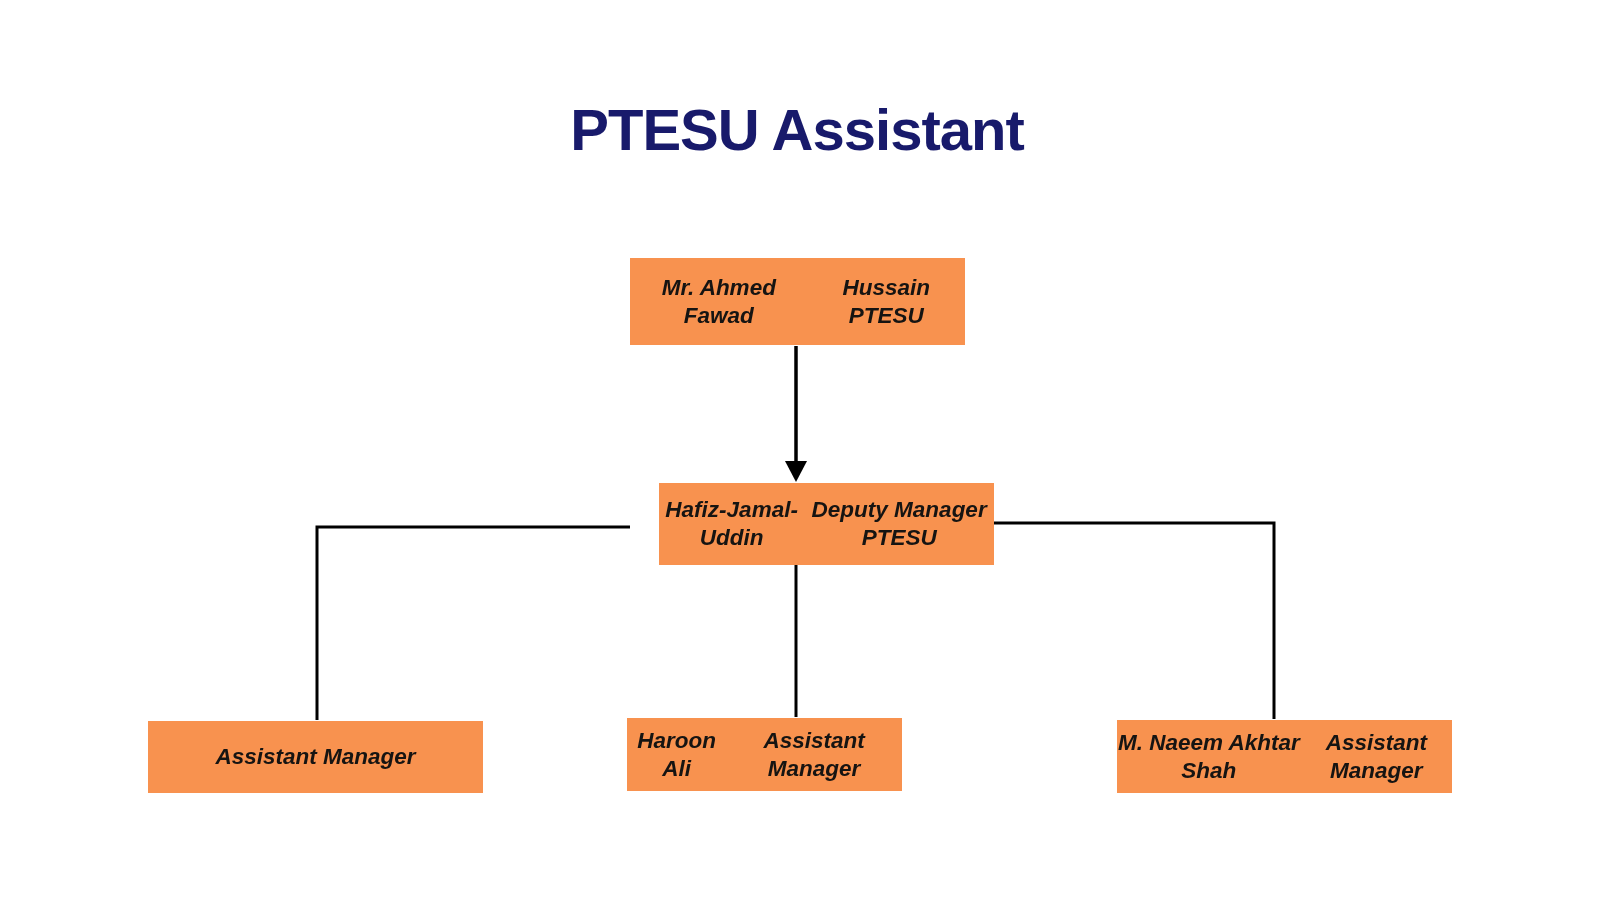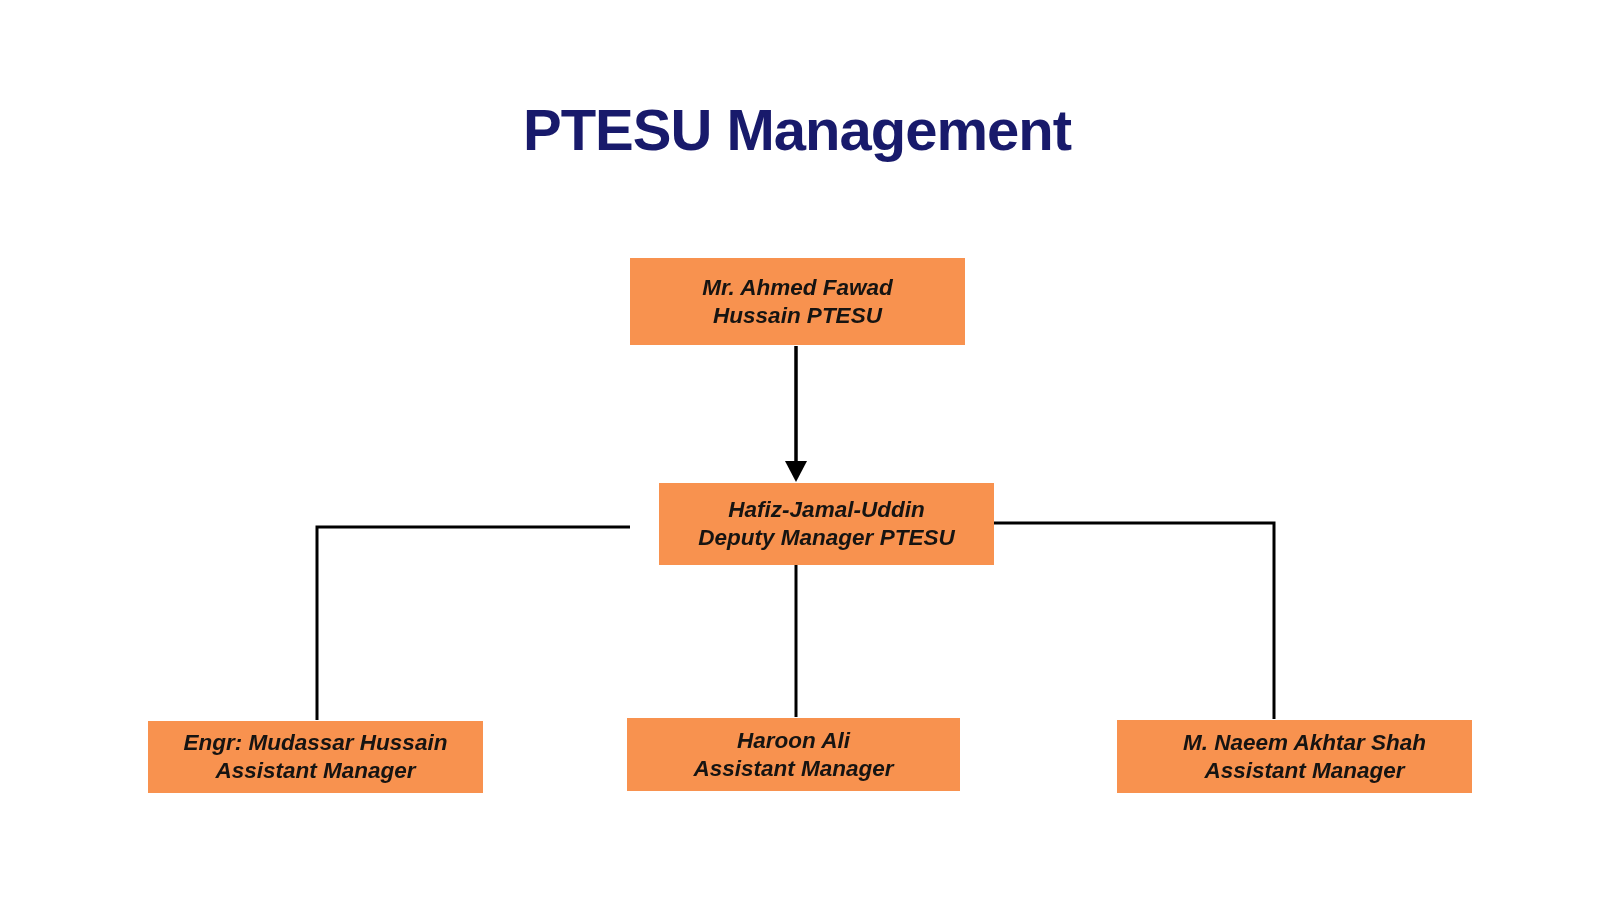--- a/index.html
+++ b/index.html
@@ -34,41 +34,40 @@
     left: 0;
     width: 1600px;
     height: 900px;
     pointer-events: none;
   }
   .org-node {
     position: absolute;
     background: #F8924F;
     color: #161412;
     display: flex;
-    flex-direction: column;
     align-items: center;
     justify-content: center;
     text-align: center;
     font-style: italic;
     font-weight: 700;
     font-size: 22.5px;
     line-height: 28px;
   }
   .node-manager { left: 630px; top: 258px; width: 335px; height: 87px; }
   .node-deputy  { left: 659px; top: 483px; width: 335px; height: 82px; }
   .node-am1     { left: 148px; top: 721px; width: 335px; height: 72px; }
-  .node-am2     { left: 627px; top: 718px; width: 333px; height: 73px; justify-content: center; }
-  .node-am3     { left: 1117px; top: 720px; width: 335px; height: 73px; padding-left: 20px; }
+  .node-am2     { left: 627px; top: 718px; width: 275px; height: 73px; justify-content: center; }
+  .node-am3     { left: 1117px; top: 720px; width: 335px; height: 73px; }
 </style>
 </head>
 <body>
 
 <div class="canvas">
 
-  <div class="page-title">PTESU Management</div>
+  <div class="page-title">PTESU Assistant</div>
 
   <svg class="connectors" viewBox="0 0 1600 900" aria-hidden="true">
 
     <path d="M796,346 L796,465" stroke="#000000" stroke-width="3.5" fill="none"></path>
     <polygon points="796,482 785,461 807,461" fill="#000000"></polygon>
 
     <path d="M630,527 L317,527 L317,720" stroke="#000000" stroke-width="3" fill="none" stroke-linejoin="miter"></path>
 
     <path d="M796,565 L796,717" stroke="#000000" stroke-width="3" fill="none"></path>
 
@@ -79,21 +78,20 @@
     <span>Mr. Ahmed Fawad</span>
     <span>Hussain PTESU</span>
   </div>
 
   <div class="org-node node-deputy">
     <span>Hafiz-Jamal-Uddin</span>
     <span>Deputy Manager PTESU</span>
   </div>
 
   <div class="org-node node-am1">
-    <span>Engr: Mudassar Hussain</span>
     <span>Assistant Manager</span>
   </div>
 
   <div class="org-node node-am2">
     <span>Haroon Ali</span>
     <span>Assistant Manager</span>
   </div>
 
   <div class="org-node node-am3">
     <span>M. Naeem Akhtar Shah</span>

